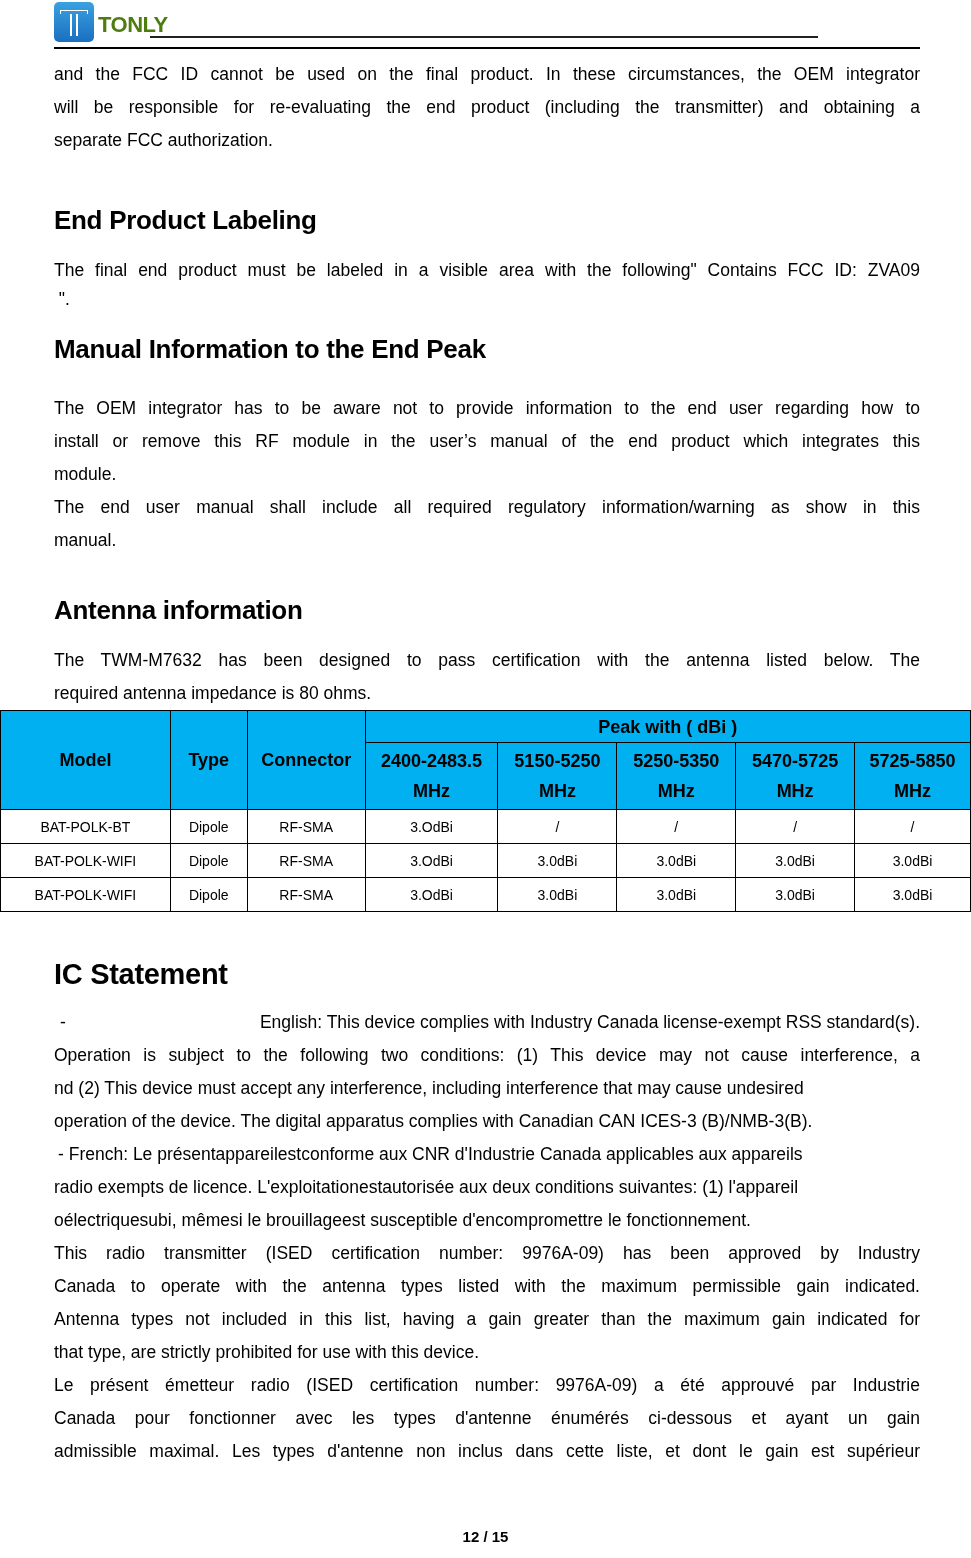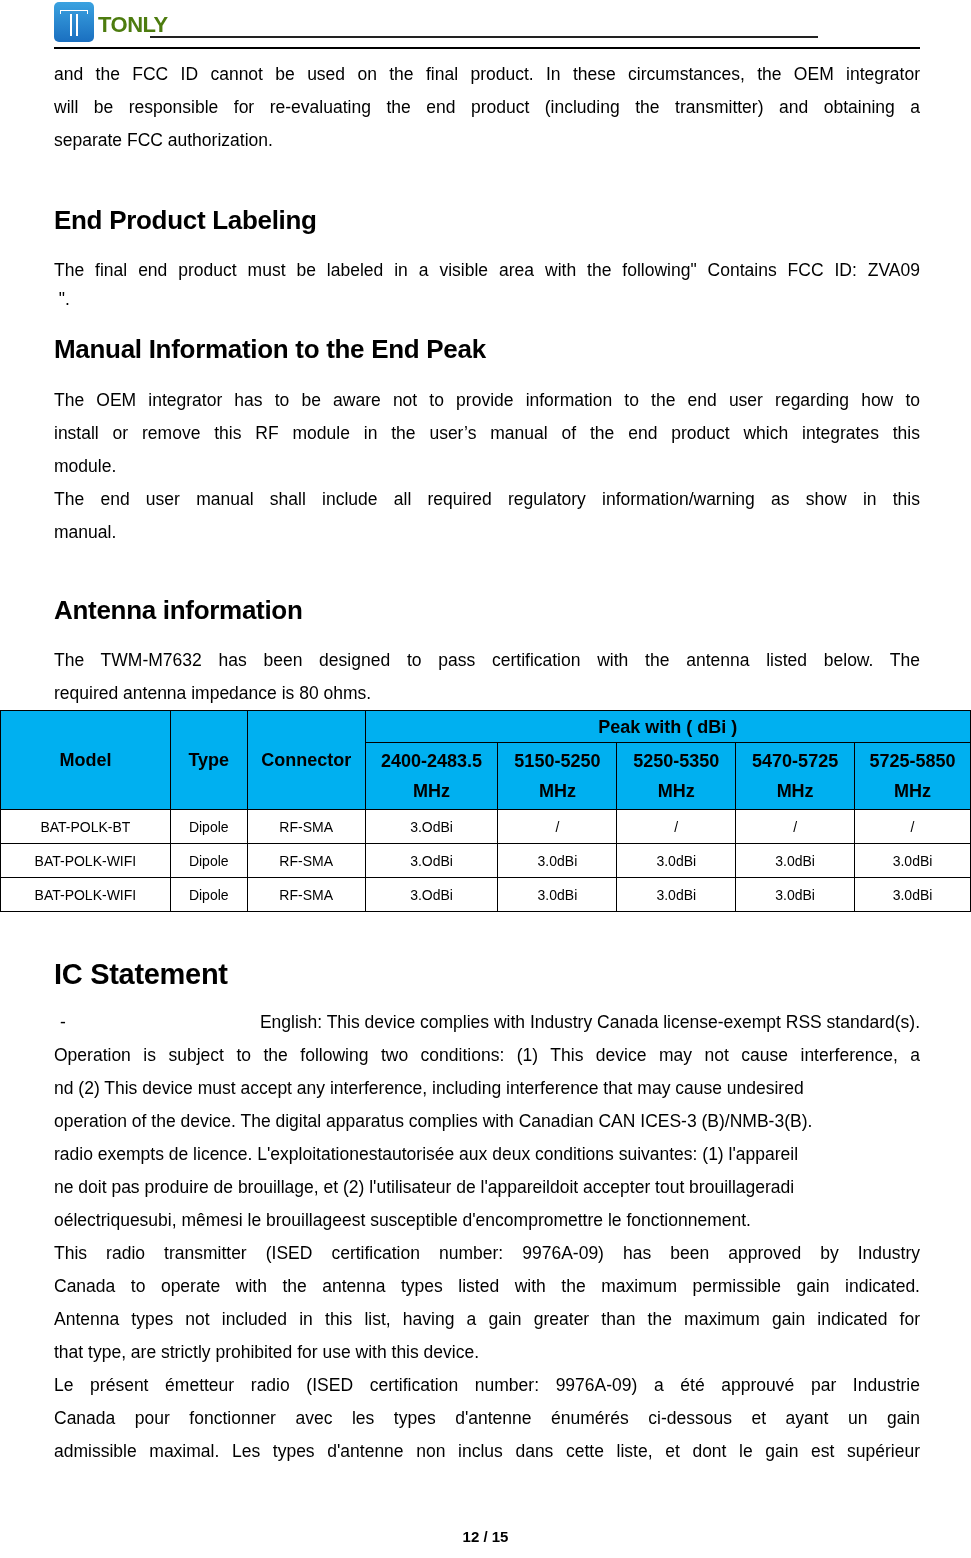--- a/index.html
+++ b/index.html
@@ -49,21 +49,21 @@
 </div>
 
 <h2 class="h abs" style="left:54px; top:205px;">End Product Labeling</h2>
 <div class="abs" style="left:54px; top:254px; width:866px;">
   <p class="p" style="text-align-last: justify;">The final end product must be labeled in a visible area with the following" Contains FCC ID: ZVA09</p>
   <p class="p" style="margin-top:-4px; white-space:pre;"> ".</p>
 </div>
 
 <h2 class="h abs" style="left:54px; top:334px;">Manual Information to the End Peak</h2>
 <div class="abs" style="left:54px; top:384px; width:866px;">
-  <p class="p" style="text-align-last: justify;">The OEM integrator has to be aware not to provide information to the end user regarding how to</p>
+  <p class="p" style="text-align-last: justify; margin-top: 8px;">The OEM integrator has to be aware not to provide information to the end user regarding how to</p>
   <p class="p" style="text-align-last: justify;">install or remove this RF module in the user’s manual of the end product which integrates this</p>
   <p class="p">module.</p>
   <p class="p" style="text-align-last: justify;">The end user manual shall include all required regulatory information/warning as show in this</p>
   <p class="p">manual.</p>
 </div>
 
 <h2 class="h abs" style="left:54px; top:595px;">Antenna information</h2>
 <div class="abs" style="left:54px; top:644px; width:866px;">
   <p class="p" style="text-align-last: justify;">The TWM-M7632 has been designed to pass certification with the antenna listed below. The</p>
   <p class="p">required antenna impedance is 80 ohms.</p>
@@ -146,22 +146,22 @@
 
 <h2 class="h abs" style="left:54px; top:958px; font-size:29px;">IC Statement</h2>
 <div class="abs" style="left:54px; top:1006px; width:866px;">
   <div class="p" style="position:relative; height:33px;">
     <span style="position:absolute; left:6px;">-</span>
     <span style="position:absolute; left:127px; right:0; text-align:right;">English: This device complies with Industry Canada license-exempt RSS standard(s).</span>
   </div>
   <p class="p" style="text-align-last: justify;">Operation is subject to the following two conditions: (1) This device may not cause interference, a</p>
   <p class="p">nd (2) This device must accept any interference, including interference that may cause undesired</p>
   <p class="p">operation of the device. The digital apparatus complies with Canadian CAN ICES-3 (B)/NMB-3(B).</p>
+  <p class="p" style="padding-left:4px;">-  French: Le présentappareilestconforme aux CNR d'Industrie Canada applicables aux appareils</p>
   <p class="p">radio exempts de licence. L'exploitationestautorisée aux deux conditions suivantes: (1) l'appareil</p>
-  <p class="p">ne doit pas produire de brouillage, et (2) l'utilisateur de l'appareildoit accepter tout brouillageradi</p>
   <p class="p">oélectriquesubi, mêmesi le brouillageest susceptible d'encompromettre le fonctionnement.</p>
   <p class="p" style="text-align-last: justify;">This radio transmitter (ISED certification number: 9976A-09) has been approved by Industry</p>
   <p class="p" style="text-align-last: justify;">Canada to operate with the antenna types listed with the maximum permissible gain indicated.</p>
   <p class="p" style="text-align-last: justify;">Antenna types not included in this list, having a gain greater than the maximum gain indicated for</p>
   <p class="p">that type, are strictly prohibited for use with this device.</p>
   <p class="p" style="text-align-last: justify;">Le présent émetteur radio (ISED certification number: 9976A-09) a été approuvé par Industrie</p>
   <p class="p" style="text-align-last: justify;">Canada pour fonctionner avec les types d'antenne énumérés ci-dessous et ayant un gain</p>
   <p class="p" style="text-align-last: justify;">admissible maximal. Les types d'antenne non inclus dans cette liste, et dont le gain est supérieur</p>
 </div>
 

